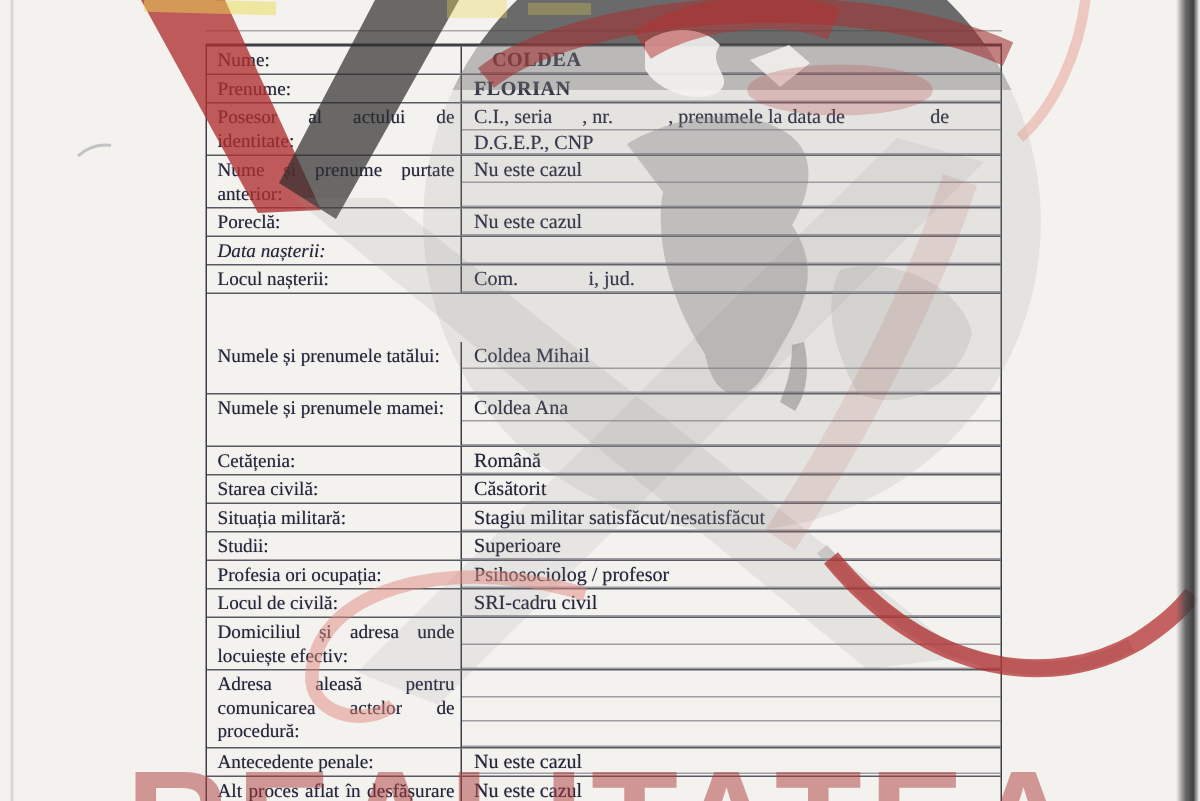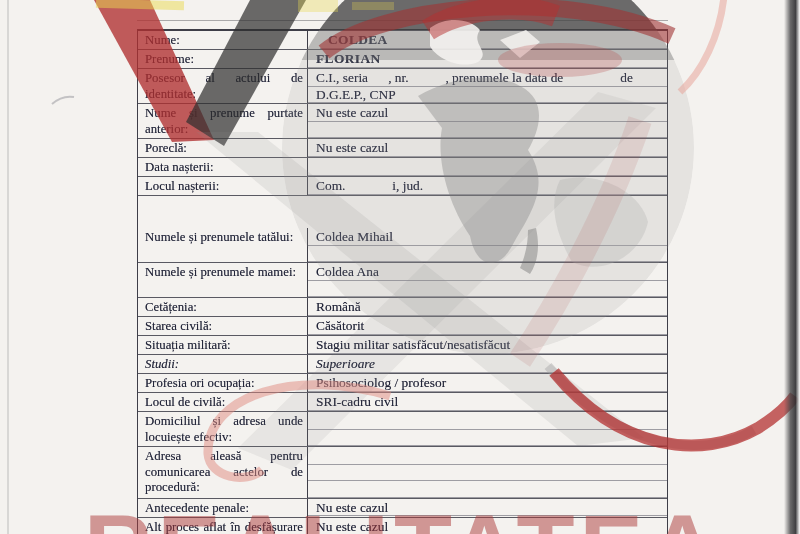--- a/index.html
+++ b/index.html
@@ -81,21 +81,21 @@
         </div>
     </div>
 
     <div class="row" style="min-height: 19px;">
       <div class="cell-label">Poreclă:</div>
       <div class="cell-value">
           <div class="vline">Nu este cazul</div>
         </div>
     </div>
 
-    <div class="row" style="min-height: 19px;">
+    <div class="row" style="min-height: 19px; font-style: italic;">
       <div class="cell-label">Data nașterii:</div>
       <div class="cell-value">
           <div class="vline"></div>
         </div>
     </div>
 
     <div class="row" style="min-height: 19px;">
       <div class="cell-label">Locul nașterii:</div>
       <div class="cell-value">
           <div class="vline">Com.              i, jud.</div>
@@ -132,21 +132,21 @@
         </div>
     </div>
 
     <div class="row" style="min-height: 19px;">
       <div class="cell-label">Situația militară:</div>
       <div class="cell-value">
           <div class="vline">Stagiu militar satisfăcut/nesatisfăcut</div>
         </div>
     </div>
 
-    <div class="row" style="min-height: 19px; font-style: italic;">
+    <div class="row" style="min-height: 19px;">
       <div class="cell-label">Studii:</div>
       <div class="cell-value">
           <div class="vline">Superioare</div>
         </div>
     </div>
 
     <div class="row" style="min-height: 19px;">
       <div class="cell-label">Profesia ori ocupația:</div>
       <div class="cell-value">
           <div class="vline">Psihosociolog / profesor</div>

